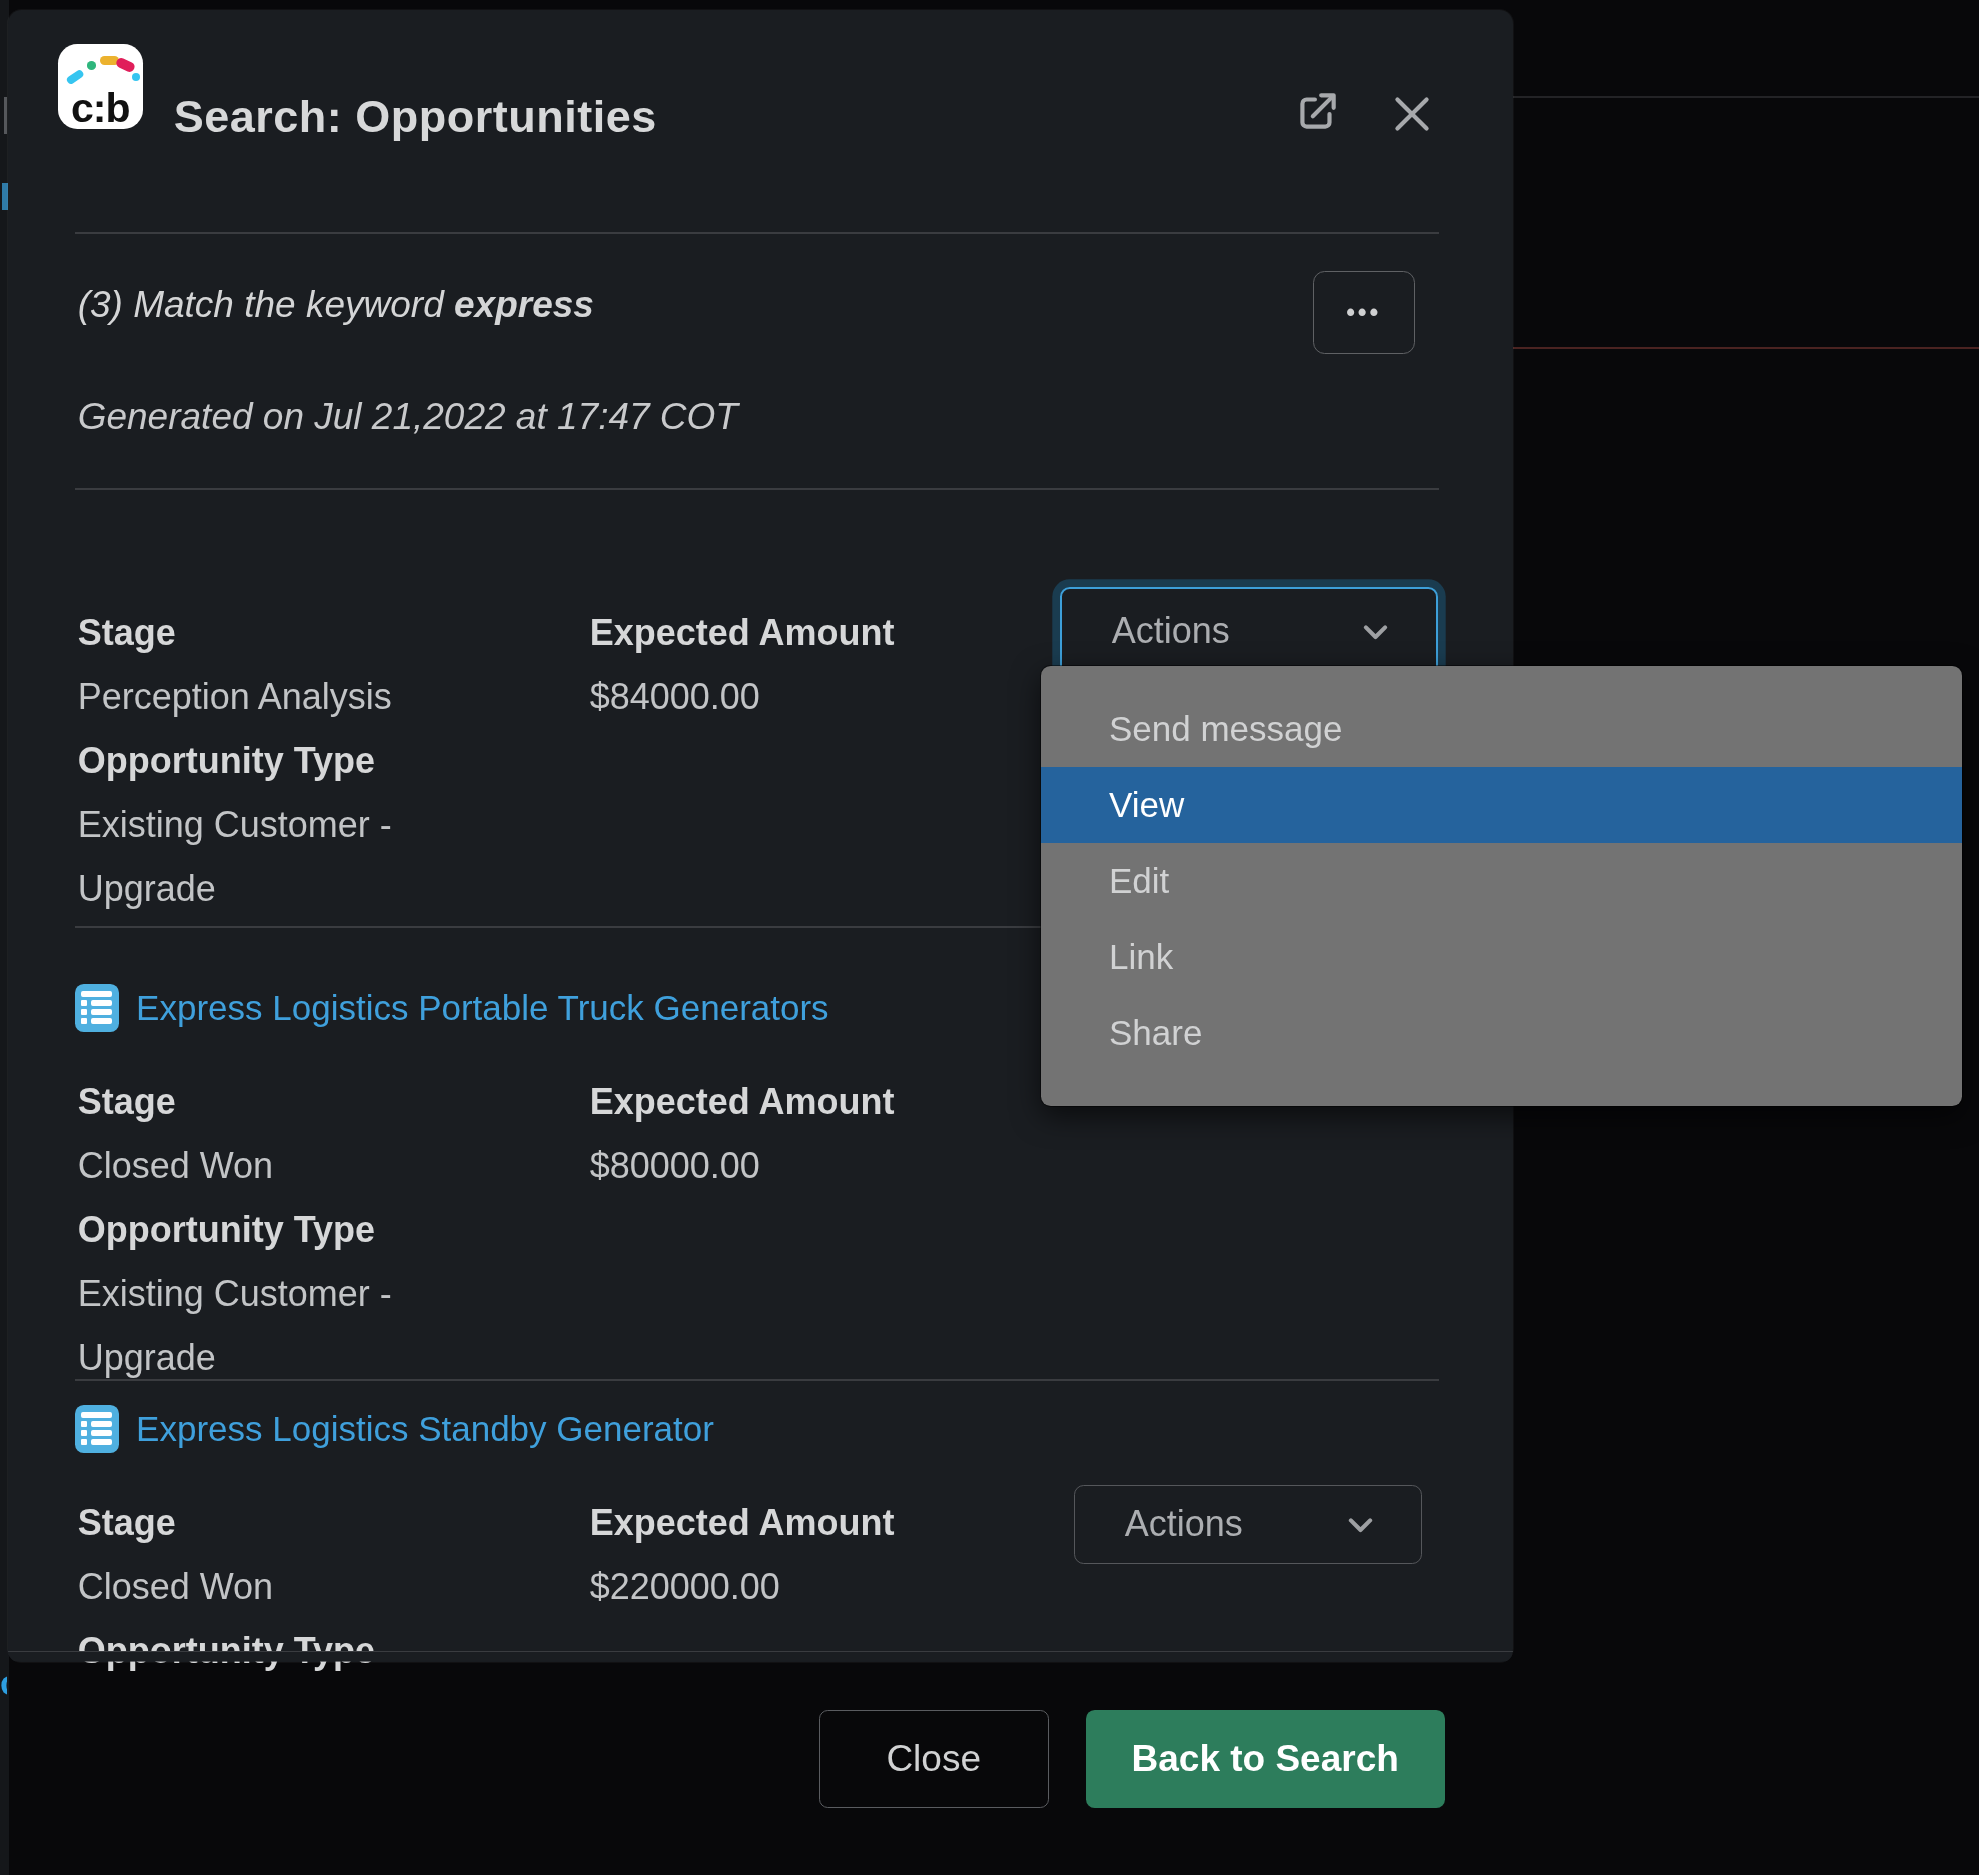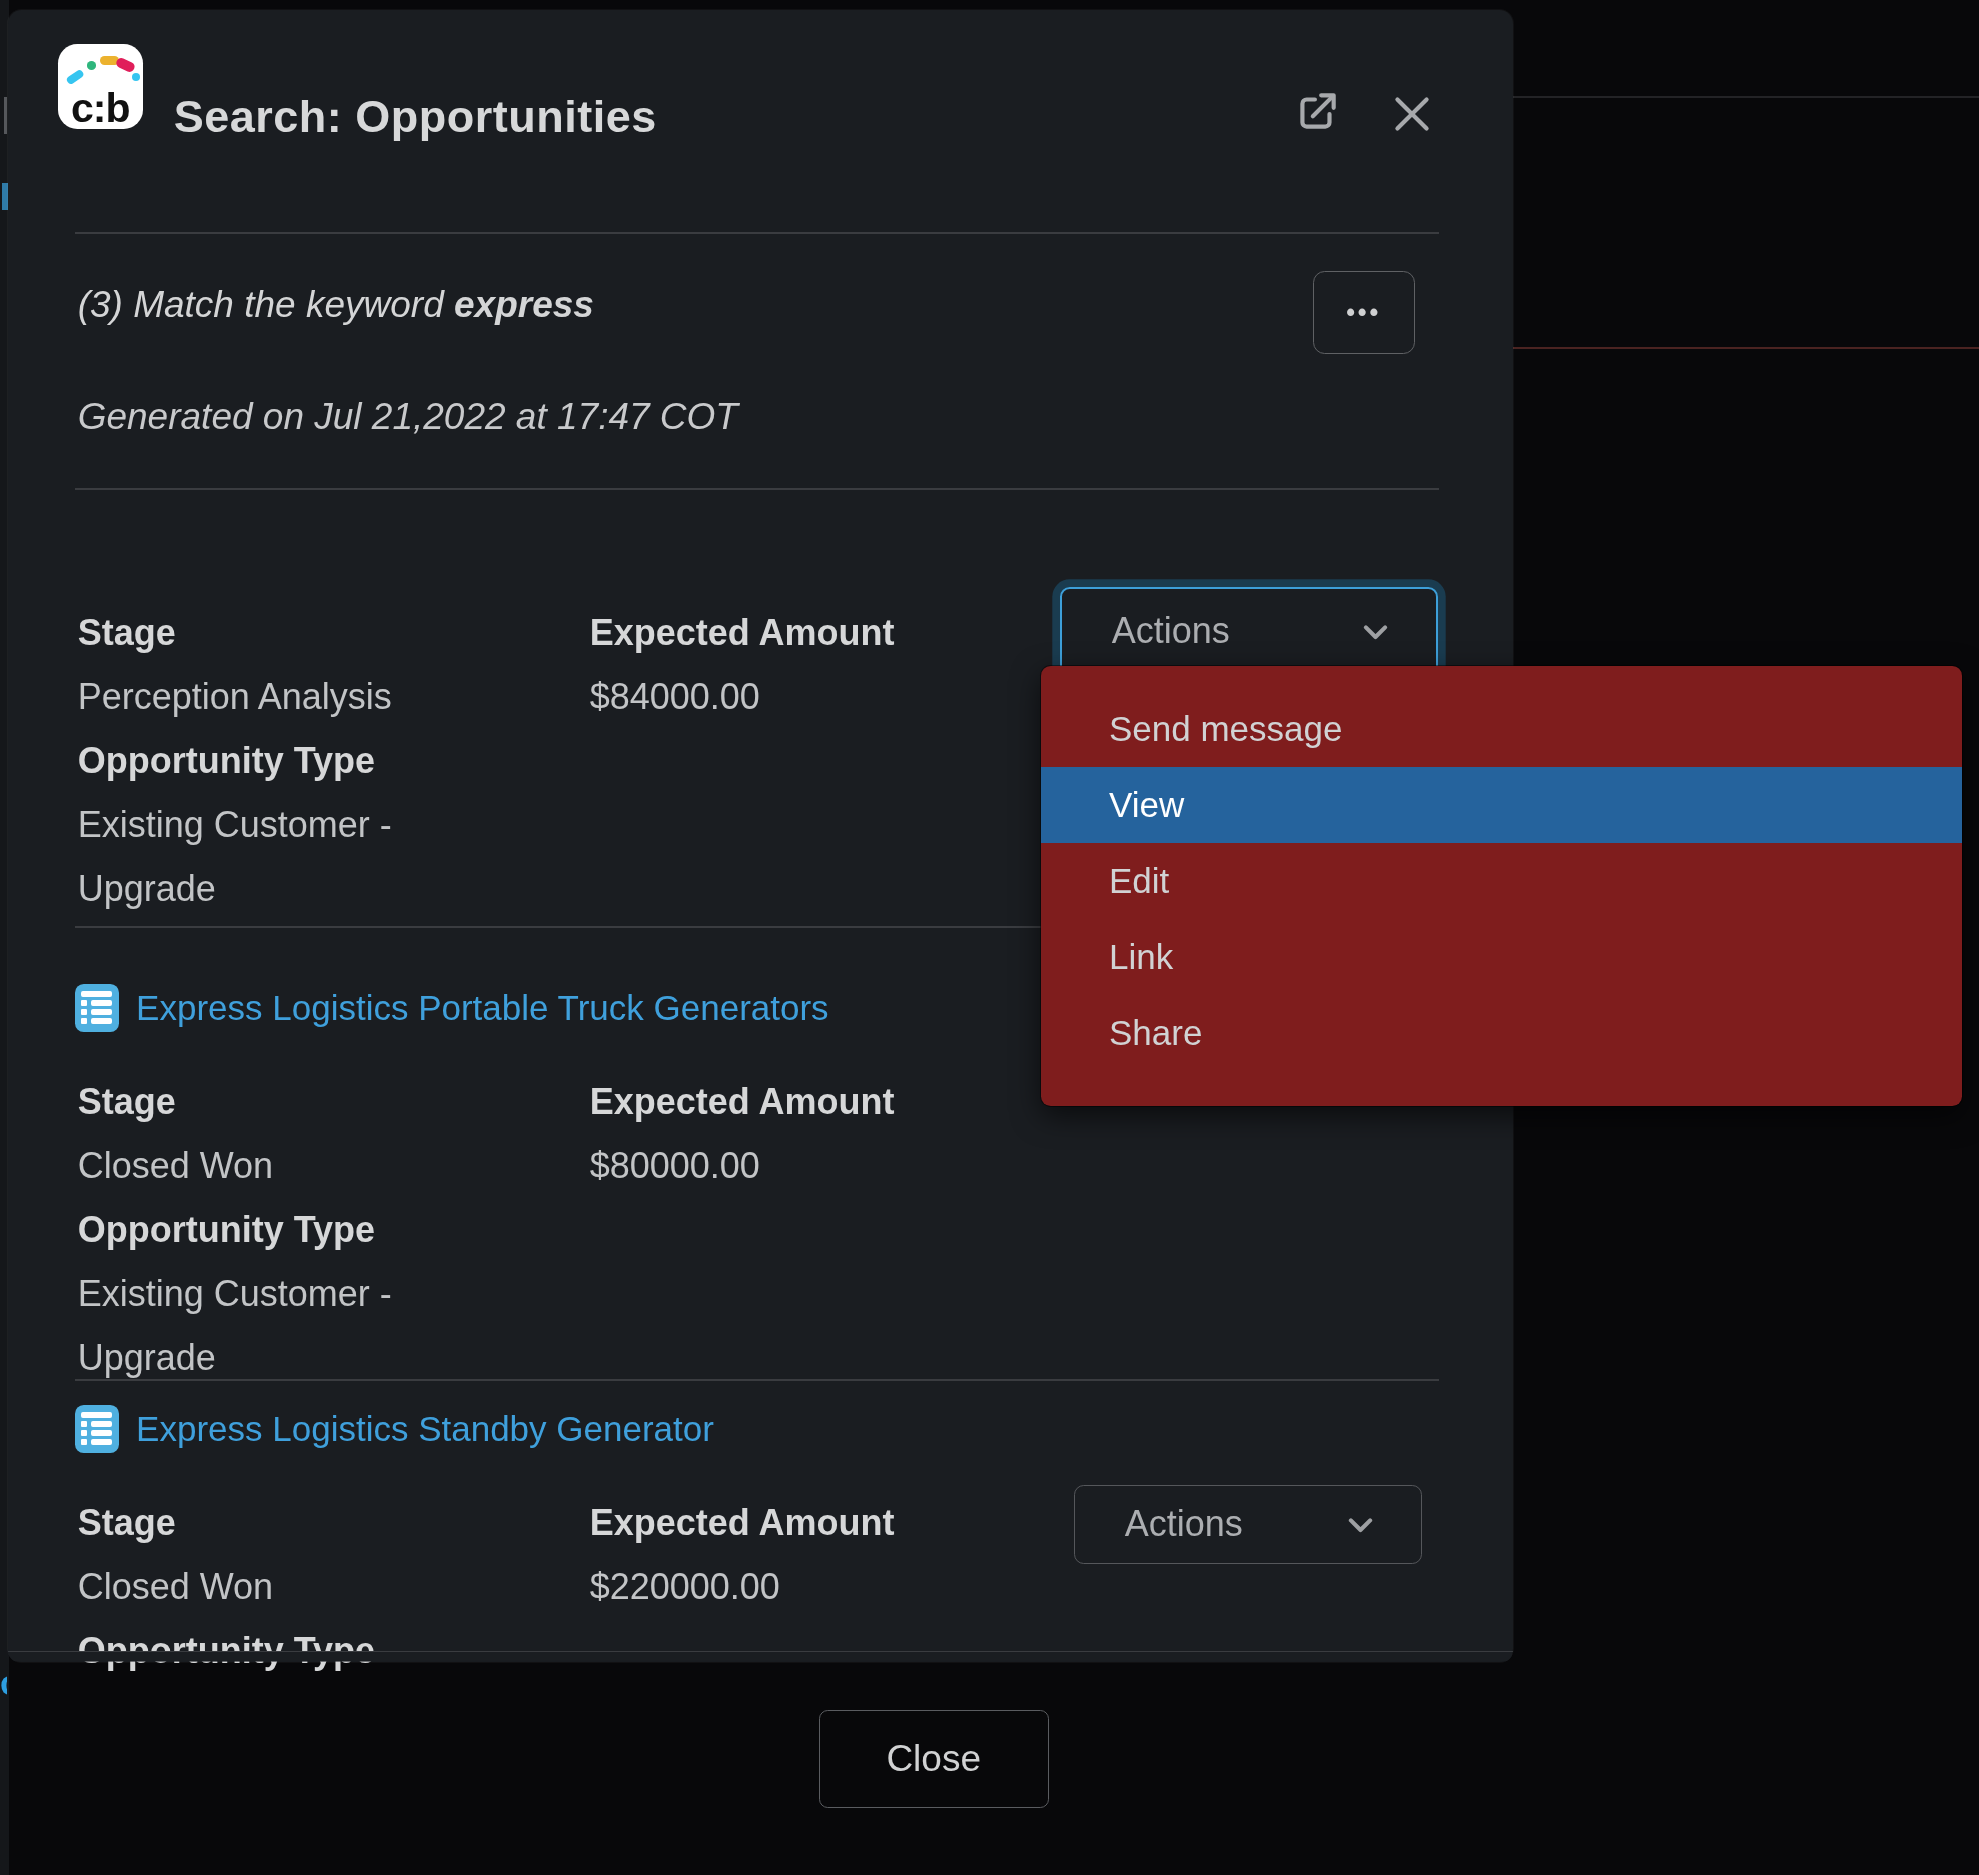--- a/index.html
+++ b/index.html
@@ -67,21 +67,21 @@
   .actions-btn .chev{width:33px;height:33px;color:#9ea0a3;}
   .actions-focused{
     border:2.9px solid #3d9fd9;
     box-shadow:0 0 0 7.7px rgba(29,120,170,0.35);
   }
   .btn-actions-1{left:1052px;top:577px;width:378px;height:89px;}
   .btn-actions-2{left:1066px;top:1475px;width:348px;}
   
   .menu{
     position:absolute;left:1041px;top:666px;width:921px;height:440px;
-    background:#7f1d1d;border-radius:9.7px;z-index:40;
+    background:#737373;border-radius:9.7px;z-index:40;
     box-shadow:0 9.7px 29px rgba(0,0,0,0.6), 0 0 0 1px rgba(0,0,0,0.45);
     padding-top:25px;box-sizing:border-box;
   }
   .menu-item{height:76px;display:flex;align-items:center;padding-left:68px;font-size:35px;color:#d1d2d3;cursor:pointer;}
   .menu-item.selected{background:#25639d;color:#ffffff;}
   
   .footer{
     position:absolute;left:0;right:0;top:1641px;bottom:0;background:#1a1d21;
     border-top:1.9px solid #3a3c40;border-radius:0 0 13.5px 13.5px;z-index:20;
   }
@@ -235,20 +235,21 @@
     <span>Actions</span>
     <span class="chev">
       <svg viewBox="0 0 24 24" fill="none" stroke="currentColor" stroke-width="3" stroke-linecap="round" stroke-linejoin="round">
           <polyline points="5 9 12 16 19 9"></polyline>
         </svg>
     </span>
   </div>
 
   <div class="footer">
     <div class="btn btn-close">Close</div>
+    <div class="btn btn-back">Back to Search</div>
   </div>
 </div>
 
 <div class="menu">
   <div class="menu-item">Send message</div>
   <div class="menu-item selected">View</div>
   <div class="menu-item">Edit</div>
   <div class="menu-item">Link</div>
   <div class="menu-item">Share</div>
 </div>

